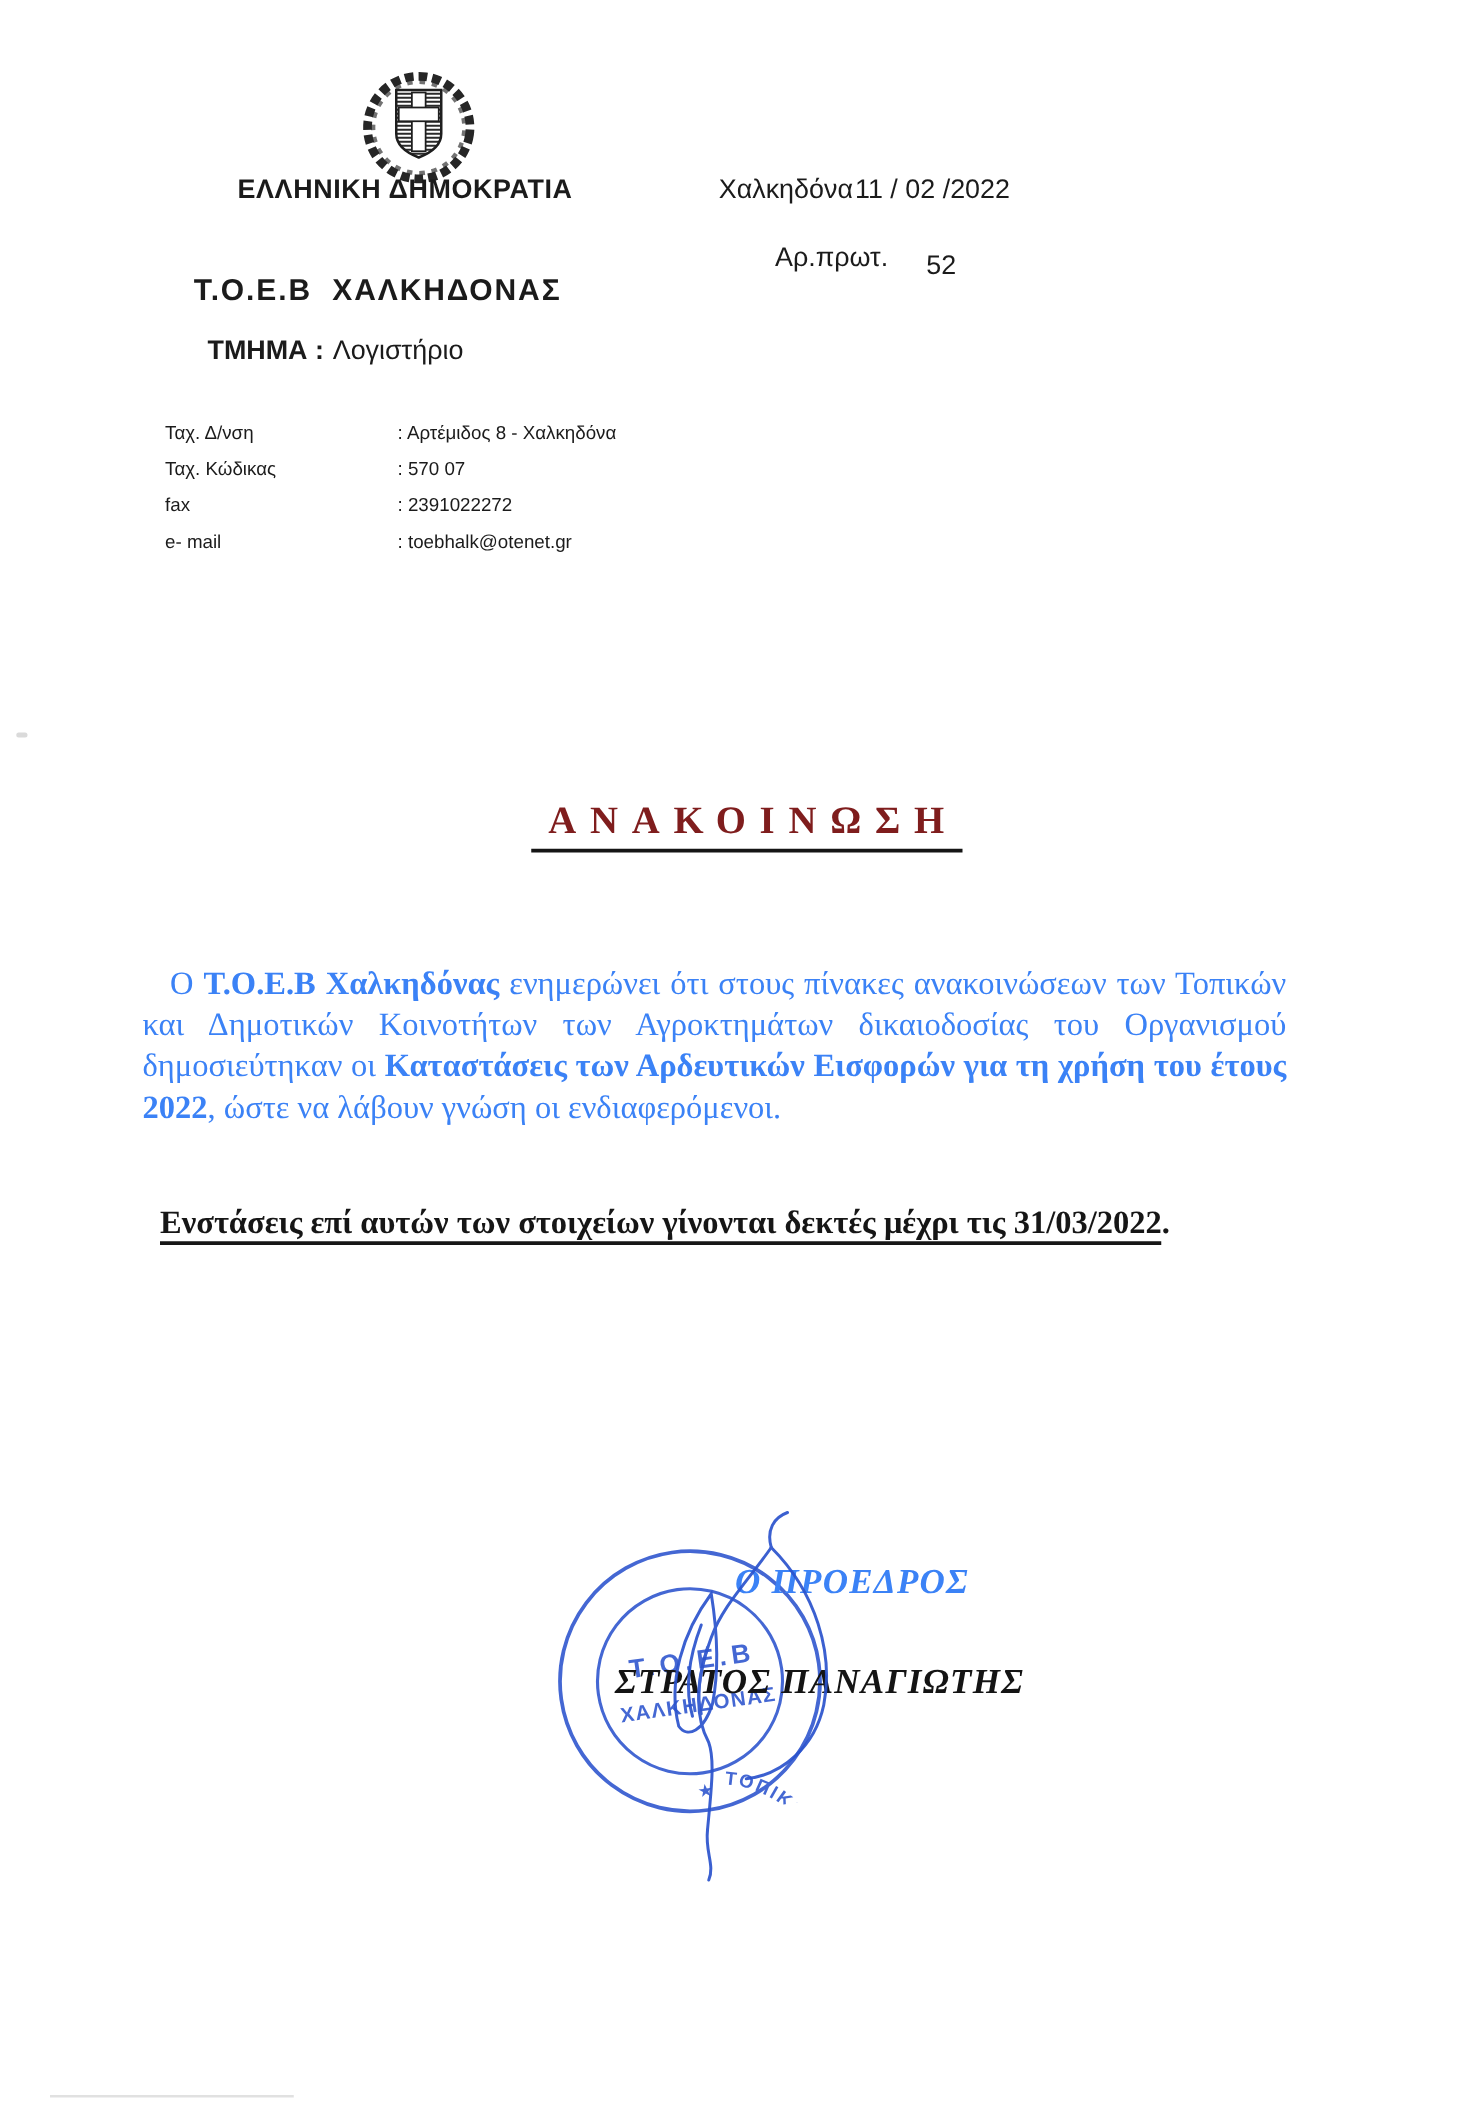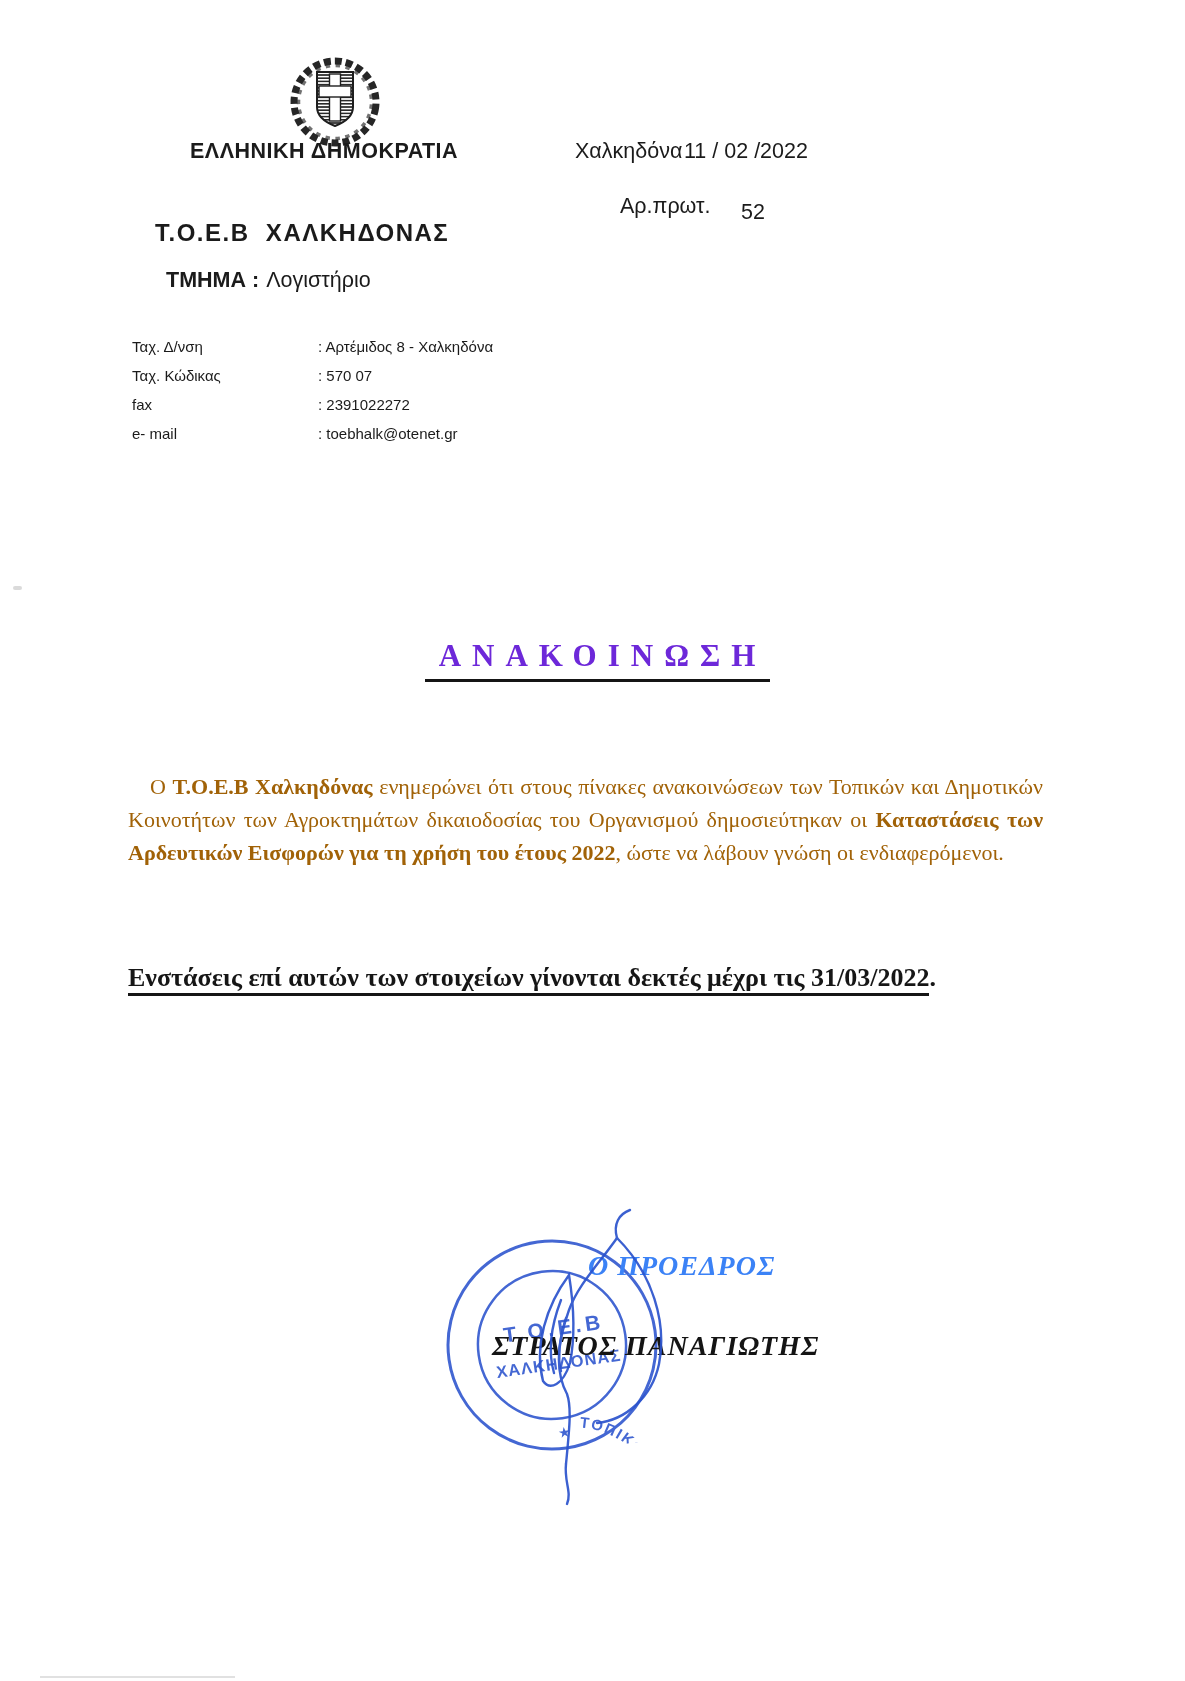--- a/index.html
+++ b/index.html
@@ -26,25 +26,25 @@
 
   
   .contact{left:88px;top:332px;font-size:15px;line-height:29px;margin-left:44px;}
   .contact .row{white-space:pre;}
   .contact .lbl{display:inline-block;width:186px;}
 
   
   .title-wrap{left:0;top:638px;width:100%;text-align:center;}
   .title-inner{
     display:inline-block;font-family:"Liberation Serif","DejaVu Serif",serif;
-    font-weight:bold;font-size:31px;letter-spacing:11px;color:#6d28d9;
+    font-weight:bold;font-size:31px;letter-spacing:11px;color:#7f1d1d;
     border-bottom:3.5px solid #151515;padding:0 4px 5px 14px;
     transform:translateX(-9px);
   }
-  .body-block{left:128px;top:770px;width:915px;font-size:22px;line-height:33px;color:#a16207;}
+  .body-block{left:114px;top:770px;width:915px;font-size:26px;line-height:33px;color:#3b82f6;}
   .body-block p{margin:0;}
   .p-main{text-align:justify;text-indent:22px;}
   .objection{left:128px;top:963px;font-size:26px;font-weight:bold;color:#161616;}
   .objection .uline{border-bottom:3px solid #161616;padding-bottom:1px;}
 
   
   .president-title{left:588px;top:1250px;font-size:28px;font-weight:bold;font-style:italic;letter-spacing:1px;z-index:2;color:#3b82f6;}
   .president-name{left:492px;top:1330px;font-size:28px;font-weight:bold;font-style:italic;letter-spacing:1px;z-index:2;color:#141414;}
   .stamp-svg{left:444px;top:1237px;z-index:1;transform:rotate(-8deg);opacity:.88;}
   .flourish-svg{left:420px;top:1180px;z-index:3;opacity:.92;}

